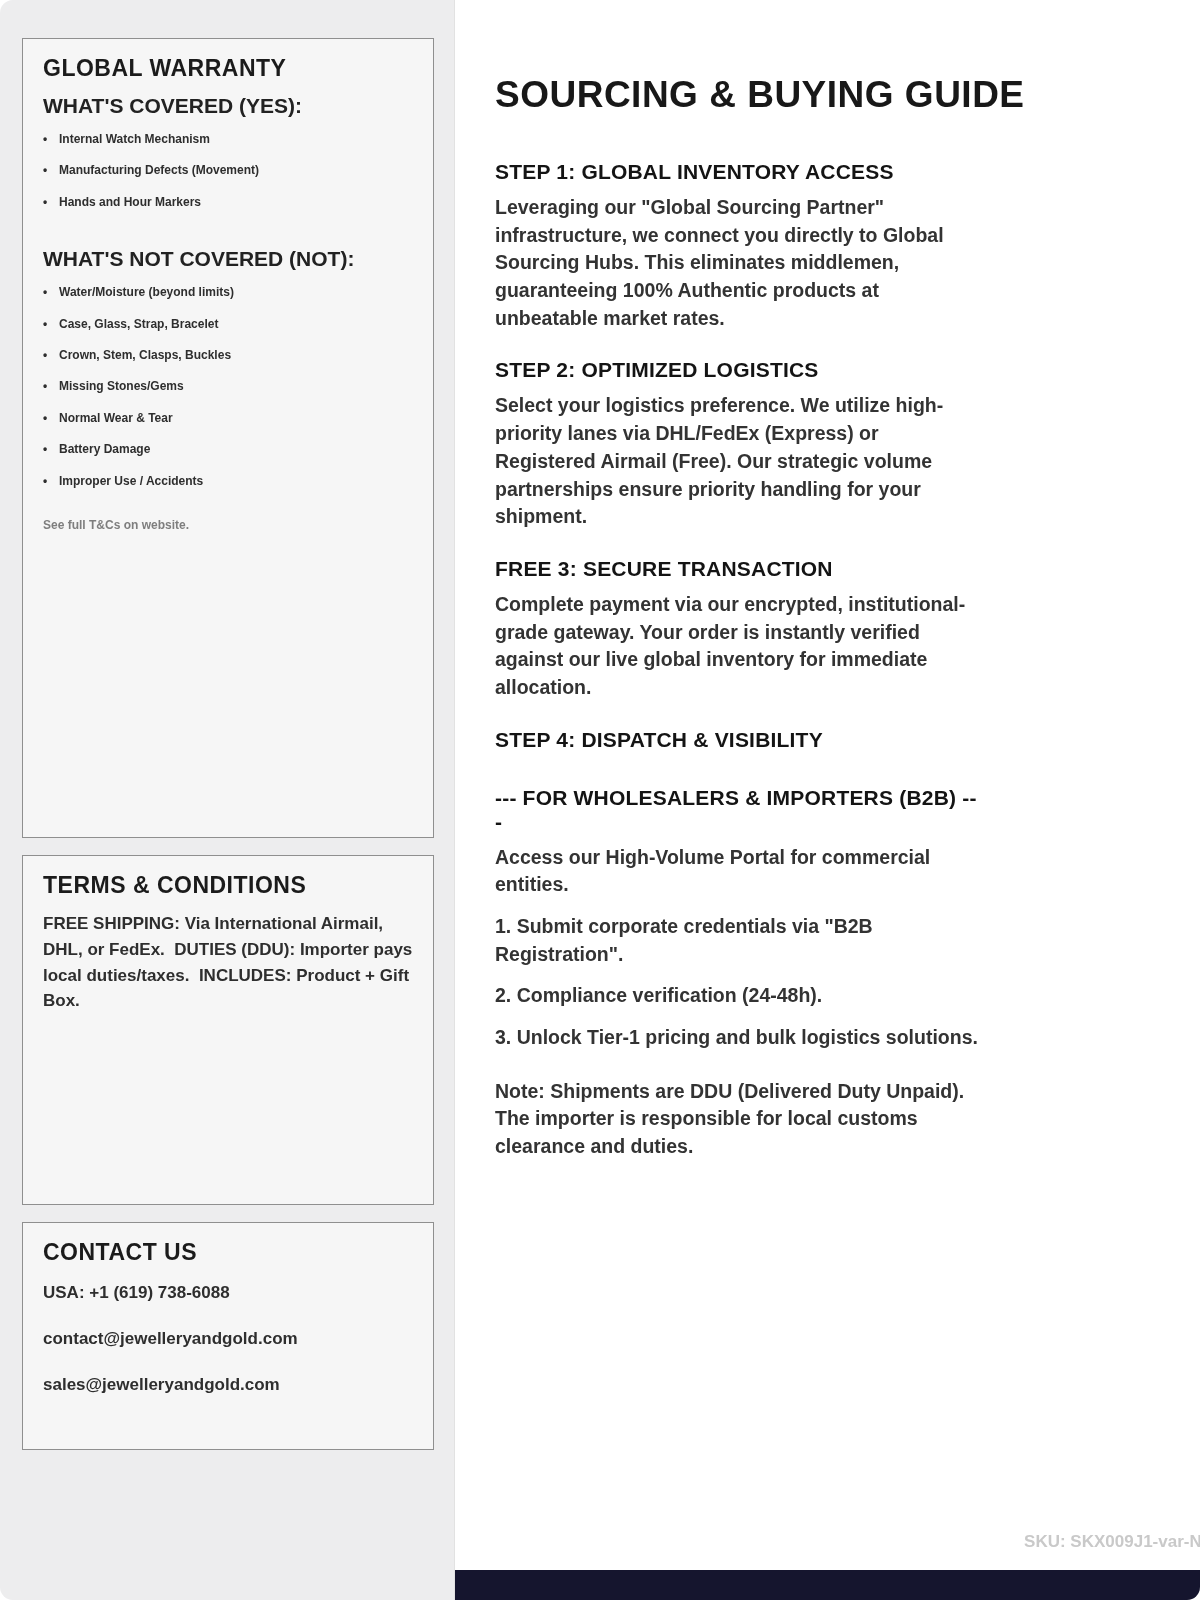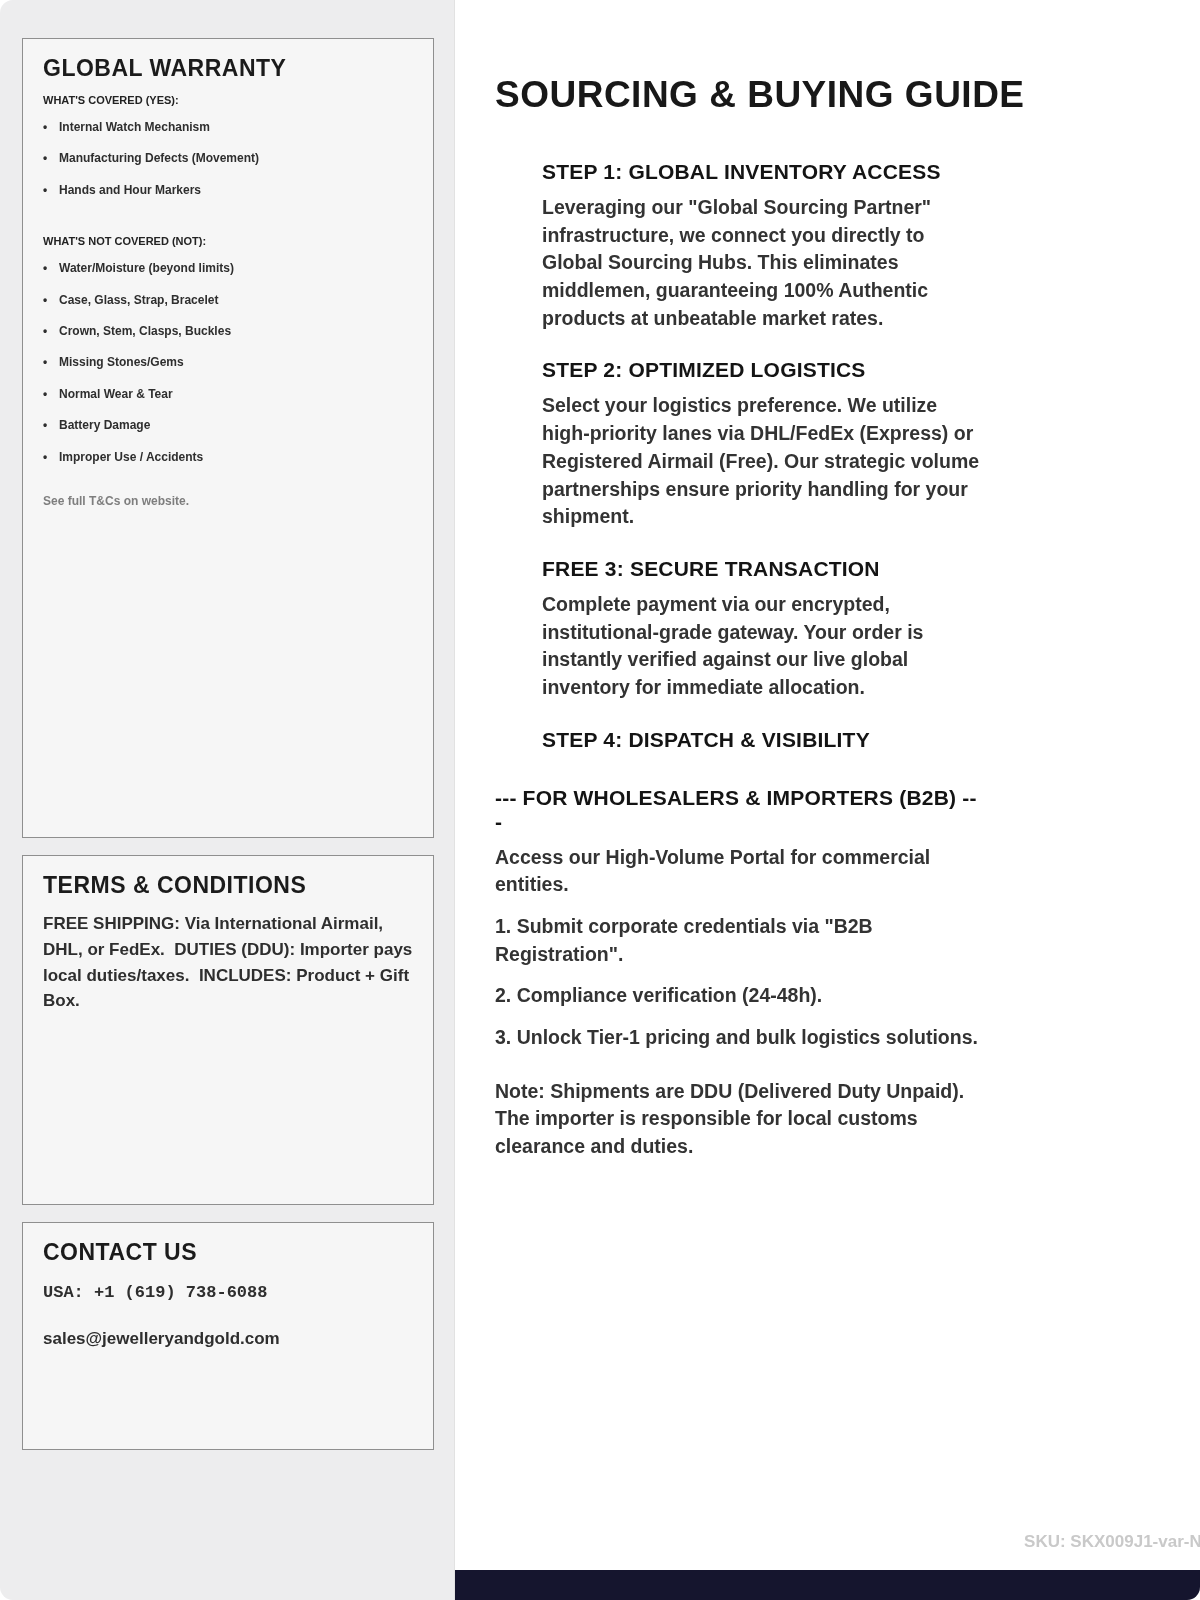--- a/index.html
+++ b/index.html
@@ -39,21 +39,21 @@
   .box-contact  { top: 1222px; height: 228px; }
 
   .box h2 {
     font-size: 23px;
     font-weight: bold;
     letter-spacing: 0.5px;
     color: #1b1b1b;
     margin-bottom: 12px;
   }
   .box h3 {
-    font-size: 11px;
+    font-size: 21px;
     font-weight: bold;
     color: #222222;
     margin-bottom: 14px;
   }
   .gap-top { margin-top: 38px; }
   .bullet-item {
     position: relative;
     padding-left: 16px;
     font-size: 12px;
     font-weight: bold;
@@ -80,39 +80,39 @@
     line-height: 1.52;
     white-space: pre-wrap;
   }
   .contact-line {
     font-size: 17px;
     font-weight: bold;
     color: #2e2e2e;
     margin-bottom: 24px;
     line-height: 1.3;
   }
-  .contact-line.first { margin-top: 16px; font-family: Liberation Mono, monospace; }
+  .contact-line.first { margin-top: 16px; }
 
   
   .main {
     position: absolute;
     left: 455px; top: 12px;
     width: 621px; height: 1600px;
     padding: 62px 95px 0 40px;
   }
   .main-title {
     font-size: 37px;
     font-weight: bold;
     letter-spacing: 0.5px;
     color: #181818;
     text-align: center;
     margin-bottom: 44px;
     white-space: nowrap;
   }
-  .step { margin-bottom: 26px; margin-left: 47px; }
+  .step { margin-bottom: 26px; }
   .step-heading, .b2b-heading {
     font-size: 21px;
     font-weight: bold;
     color: #141414;
     margin-bottom: 10px;
     letter-spacing: 0.2px;
   }
   .para {
     font-size: 19.5px;
     font-weight: 600;
@@ -170,20 +170,21 @@
     </section>
 
     <section class="box box-terms">
       <h2>TERMS &amp; CONDITIONS</h2>
       <p class="terms-body">FREE SHIPPING: Via International Airmail, DHL, or FedEx.  DUTIES (DDU): Importer pays local duties/taxes.  INCLUDES: Product + Gift Box.</p>
     </section>
 
     <section class="box box-contact">
       <h2>CONTACT US</h2>
       <p class="contact-line first">USA: +1 (619) 738-6088</p>
+      <p class="contact-line">contact@jewelleryandgold.com</p>
       <p class="contact-line">sales@jewelleryandgold.com</p>
     </section>
 
   </aside>
 
   <main class="main">
     <h1 class="main-title">SOURCING &amp; BUYING GUIDE</h1>
 
     <section class="step">
       <h2 class="step-heading">STEP 1: GLOBAL INVENTORY ACCESS</h2>

